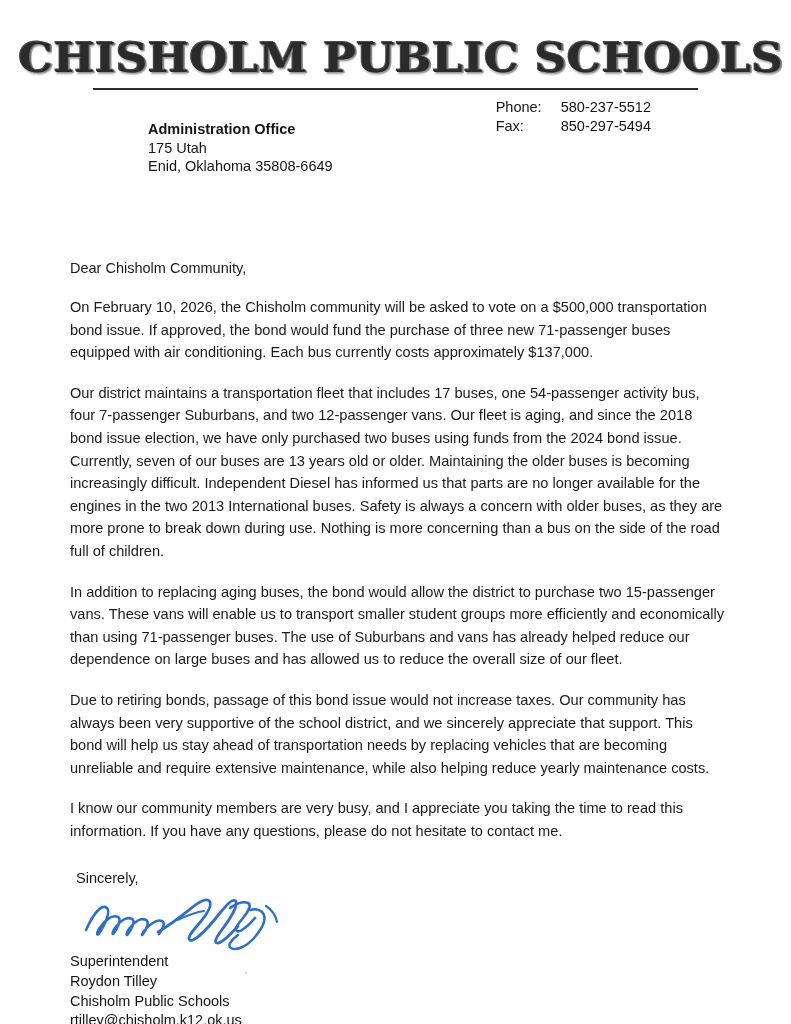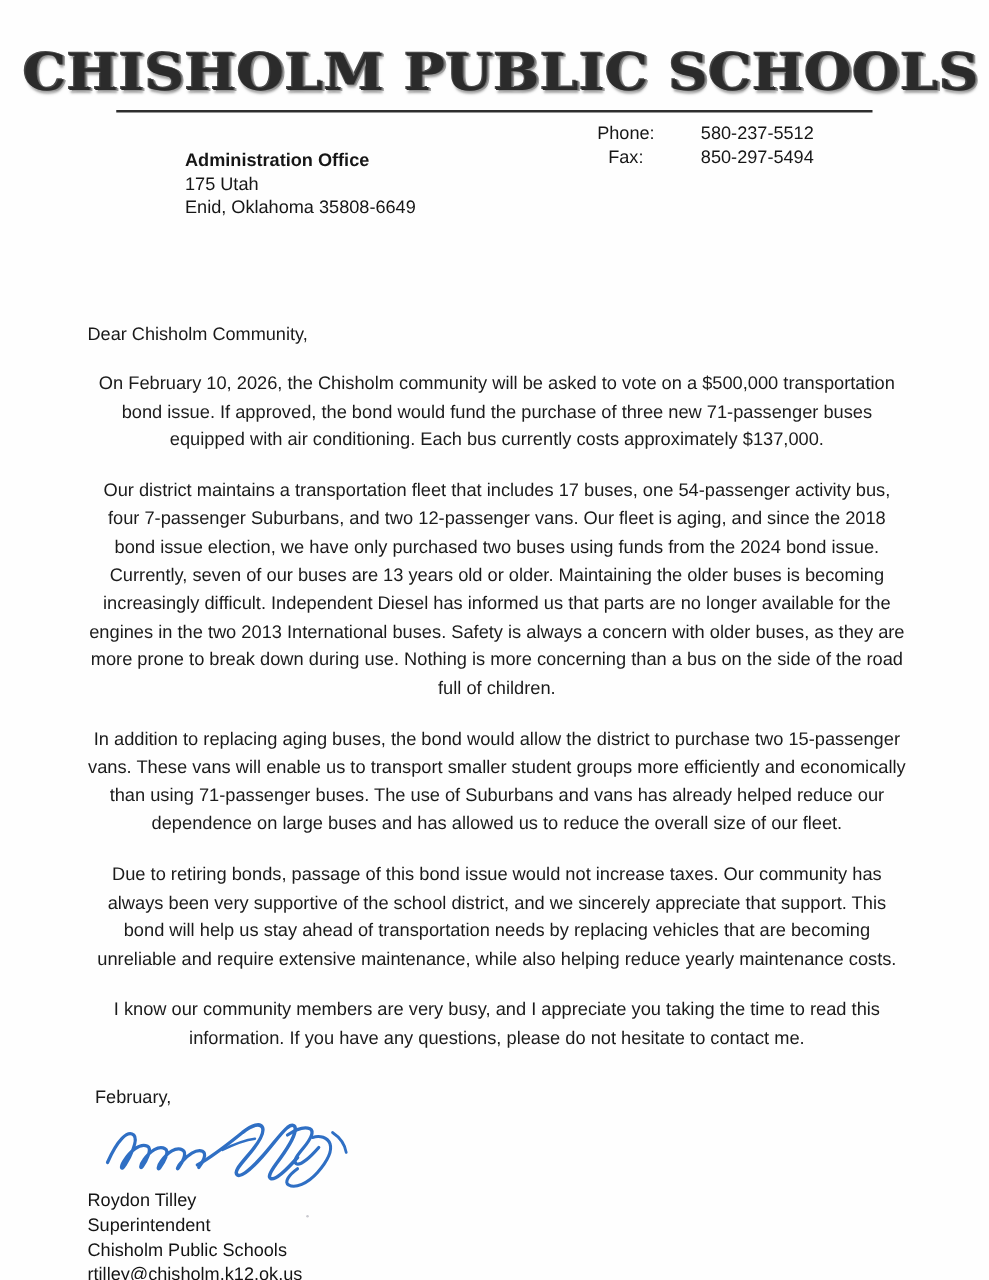--- a/index.html
+++ b/index.html
@@ -85,26 +85,25 @@
     line-height: 18.5px;
     color: #161616;
   }
   .phone-line {
     display: flex;
     justify-content: flex-end;
     white-space: pre;
   }
   .phone-line .lbl {
     width: 58px;
-    text-align: center;
+    text-align: left;
     padding-right: 7px;
   }
   .phone-line .val {
     text-align: left;
-    margin-left: 24px;
   }
 
   
   .letter-body {
     position: absolute;
     left: 70px;
     right: 66px;
     top: 178px;
   }
   .date-line {
@@ -113,21 +112,21 @@
   }
   .salutation {
     font-size: 14.5px;
     line-height: 20px;
     margin-top: 80px;
   }
   .para {
     font-size: 14.6px;
     line-height: 22.6px;
     margin-top: 18px;
-    text-align: center;
+    text-align: left;
     color: #1b1b1b;
   }
 
   .closing {
     font-size: 14.5px;
     line-height: 20px;
     margin-top: 26px;
     padding-left: 6px;
   }
 
@@ -195,21 +194,21 @@
 
 
     <div class="salutation">Dear Chisholm Community,</div>
 
     <p class="para">On February 10, 2026, the Chisholm community will be asked to vote on a $500,000 transportation bond issue. If approved, the bond would fund the purchase of three new 71-passenger buses equipped with air conditioning. Each bus currently costs approximately $137,000.</p>
     <p class="para">Our district maintains a transportation fleet that includes 17 buses, one 54-passenger activity bus, four 7-passenger Suburbans, and two 12-passenger vans. Our fleet is aging, and since the 2018 bond issue election, we have only purchased two buses using funds from the 2024 bond issue. Currently, seven of our buses are 13 years old or older. Maintaining the older buses is becoming increasingly difficult. Independent Diesel has informed us that parts are no longer available for the engines in the two 2013 International buses.  Safety is always a concern with older buses, as they are more prone to break down during use.  Nothing is more concerning than a bus on the side of the road full of children.</p>
     <p class="para">In addition to replacing aging buses, the bond would allow the district to purchase two 15-passenger vans. These vans will enable us to transport smaller student groups more efficiently and economically than using 71-passenger buses. The use of Suburbans and vans has already helped reduce our dependence on large buses and has allowed us to reduce the overall size of our fleet.</p>
     <p class="para">Due to retiring bonds, passage of this bond issue would not increase taxes. Our community has always been very supportive of the school district, and we sincerely appreciate that support. This bond will help us stay ahead of transportation needs by replacing vehicles that are becoming unreliable and require extensive maintenance, while also helping reduce yearly maintenance costs.</p>
     <p class="para">I know our community members are very busy, and I appreciate you taking the time to read this information. If you have any questions, please do not hesitate to contact me.</p>
 
-    <div class="closing">February,</div>
+    <div class="closing">Sincerely,</div>
 
     <div class="signature-area">
       <svg class="signature-svg" width="210" height="62" viewBox="0 0 210 62">
         <g fill="none" stroke="#2f6fc4" stroke-linecap="round" stroke-linejoin="round">
           <path d="M6 40 C14 22, 22 14, 27 18 C31 22, 24 36, 20 42 C17 47, 16 44, 19 39
                    C24 31, 32 24, 38 27 C42 29, 37 39, 34 43 C32 46, 32 42, 35 38
                    C40 31, 47 26, 52 29 C56 31, 51 40, 48 44 C46 47, 46 43, 49 39
                    C54 32, 61 27, 66 30 C70 32, 66 40, 63 44 C61 47, 62 43, 65 40
                    C70 34, 77 29, 82 31 C86 33, 82 40, 79 44" stroke-width="2.6"></path>
           <path d="M78 42 C92 34, 104 24, 114 16 C122 10, 128 8, 130 12
@@ -221,22 +220,22 @@
                    C158 34, 154 39, 157 41 C160 43, 168 36, 175 28" stroke-width="2.6"></path>
           <path d="M170 20 C176 18, 182 20, 184 25 C186 31, 181 40, 174 48
                    C166 57, 156 61, 151 58 C147 56, 151 50, 158 45" stroke-width="2.5"></path>
           <path d="M186 16 C192 20, 196 26, 197 32" stroke-width="2.2"></path>
           <path d="M98 30 C106 26, 116 22, 124 21" stroke-width="1.9"></path>
         </g>
       </svg>
     </div>
 
     <div class="sign-block">
+      <div>Superintendent</div>
       <div>Roydon Tilley</div>
-      <div>Superintendent</div>
       <div>Chisholm Public Schools</div>
       <div>rtilley@chisholm.k12.ok.us</div>
 
     </div>
 
   </div>
 
   <div class="speck"></div>
 </div>
 

